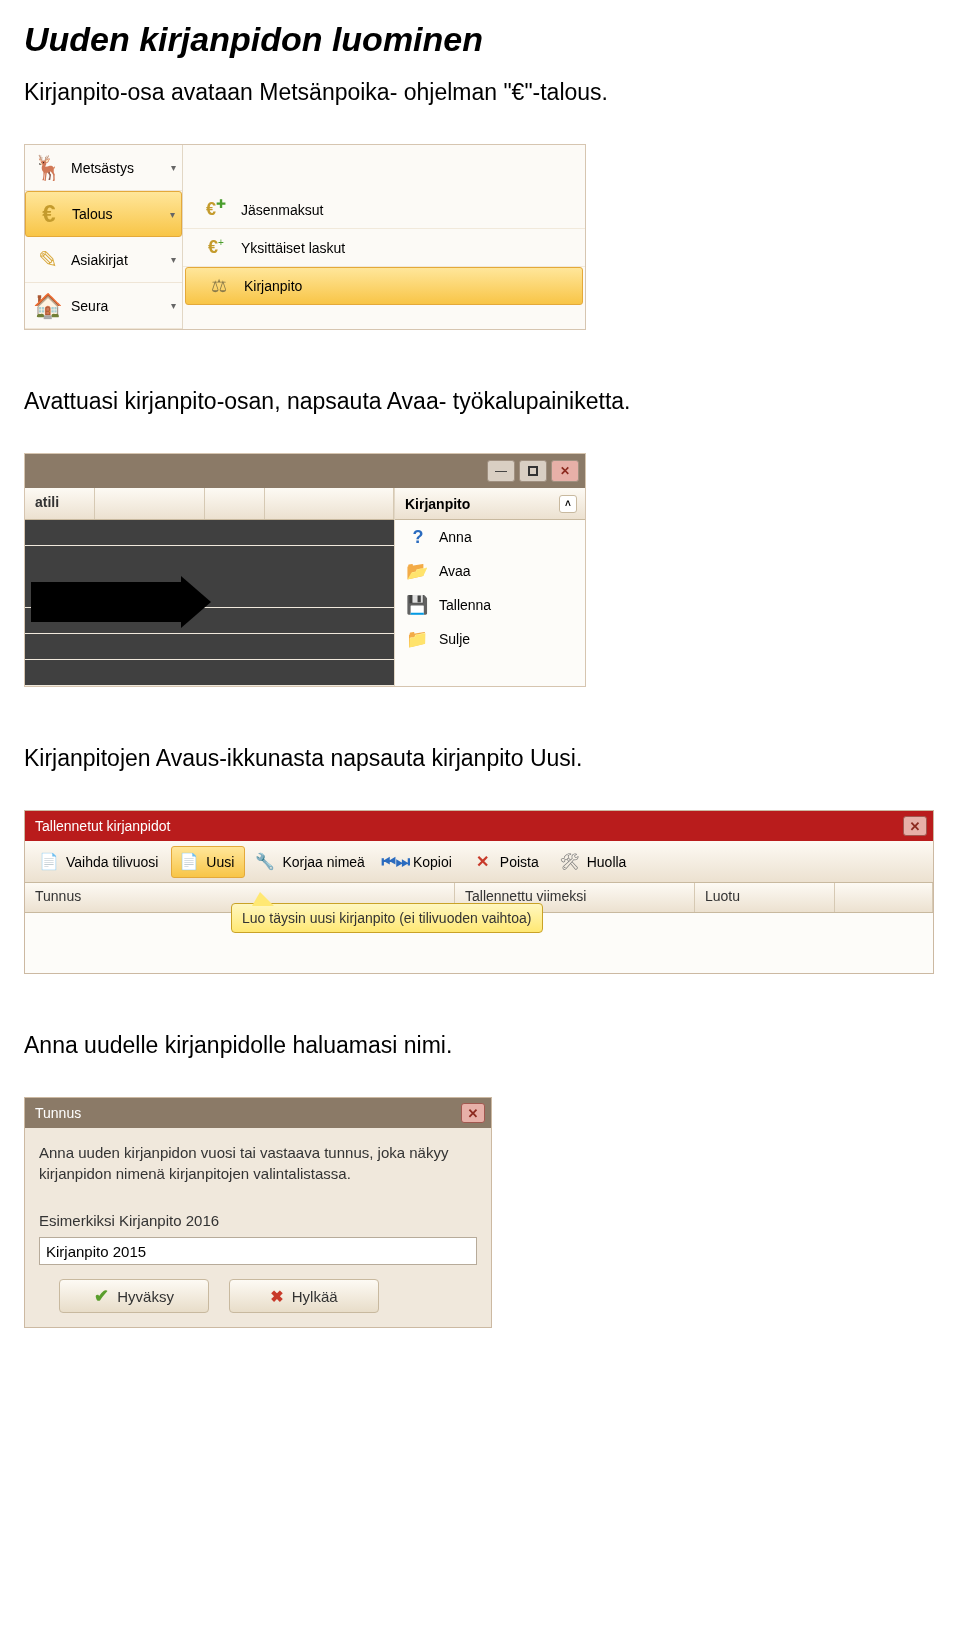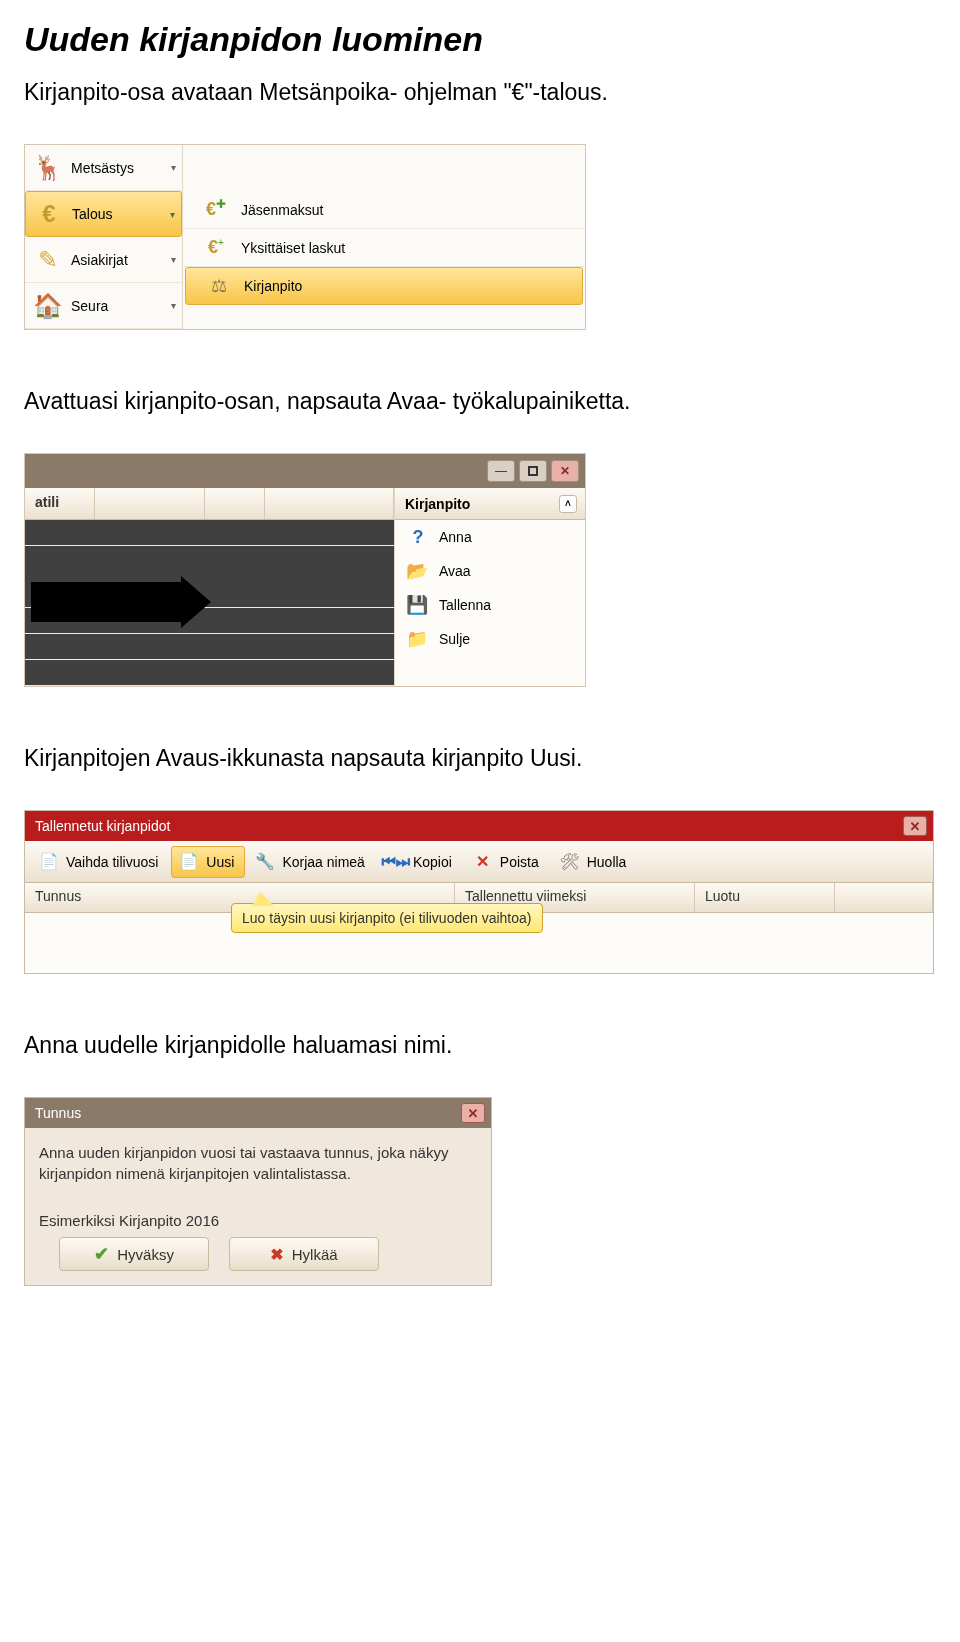--- a/index.html
+++ b/index.html
@@ -523,20 +523,21 @@
 <p class="body-text">Anna uudelle kirjanpidolle haluamasi nimi.</p>
 
 <div class="screenshot4">
   <div class="s4-titlebar">
     <span>Tunnus</span>
     <div class="s3-close">✕</div>
   </div>
   <div class="s4-body">
     <div class="s4-desc">Anna uuden kirjanpidon vuosi tai vastaava tunnus, joka näkyy kirjanpidon nimenä kirjanpitojen valintalistassa.</div>
     <div class="s4-example">Esimerkiksi  Kirjanpito 2016</div>
+    <input class="s4-input" type="text" value="Kirjanpito 2015" style="">
     <div class="s4-btnrow">
       <div class="s4-btn">
         <span class="check-green">✔</span>
         <span>Hyväksy</span>
       </div>
       <div class="s4-btn">
         <span class="cross-red">✖</span>
         <span>Hylkää</span>
       </div>
     </div>

